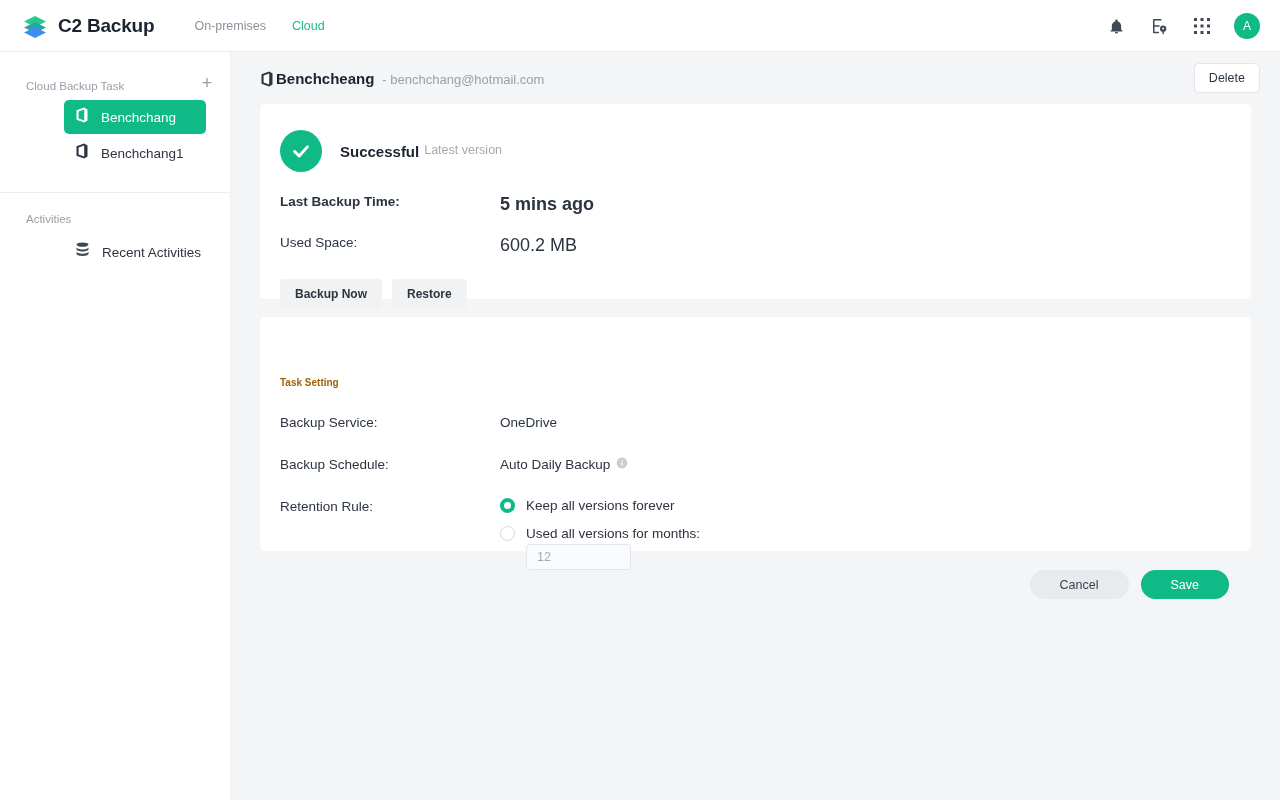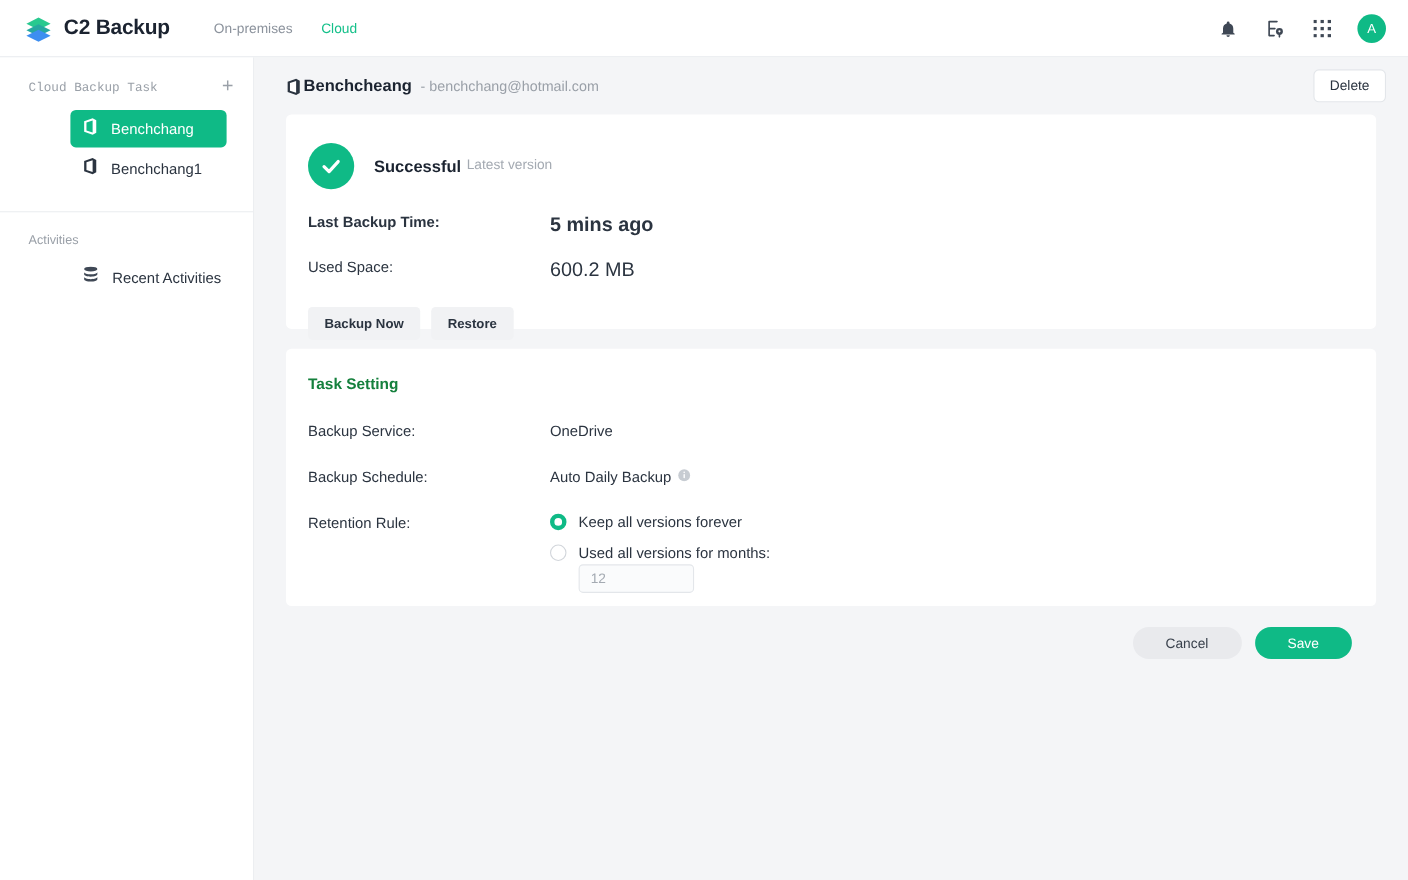--- a/index.html
+++ b/index.html
@@ -45,22 +45,22 @@
   .shell { display: flex; height: 748px; }
 
   
   .sidebar {
     width: 231px; min-width: 231px;
     background: #ffffff;
     border-right: 1px solid #eceef1;
     padding-top: 16px;
   }
   .side-head {
-    display: flex; align-items: center; justify-content: space-between;
-    padding: 0 14px 0 26px; height: 24px; font-family: Liberation Mono, monospace;
+    display: flex; align-items: flex-end; justify-content: space-between;
+    padding: 0 14px 0 26px; height: 24px;
   }
   .side-head-label { font-size: 11.5px; color: #9aa0a8; }
   .plus-btn {
     font-size: 18px; color: #9aa0a8; cursor: pointer; line-height: 1;
     width: 18px; text-align: center; font-weight: 300;
   }
   .side-list { margin-top: 8px; padding: 0 24px; margin-left: 40px; }
   .side-item {
     display: flex; align-items: center; gap: 12px;
     height: 34px; border-radius: 5px; padding-left: 11px;
@@ -112,21 +112,21 @@
   .kv-val { font-size: 18px; color: #2b3440; }
 
   .btn-row { display: flex; gap: 10px; margin-top: 23px; }
   .soft-btn {
     background: #f1f2f4; border: none; border-radius: 4px;
     font-size: 12px; color: #2b3440; font-weight: bold;
     padding: 8px 15px; cursor: pointer;
     font-family: "Liberation Sans", sans-serif;
   }
 
-  .setting-title { font-size: 14px; font-weight: bold; color: #15803d; }
+  .setting-title { font-size: 10px; font-weight: bold; color: #a16207; margin-top: 36px; }
   .srow { display: flex; margin-top: 26px; }
   .srow-key { width: 220px; font-size: 13.5px; color: #2b3440; padding-top: 1px; }
   .srow-val { font-size: 13.5px; color: #2b3440; display: flex; align-items: center; gap: 6px; }
 
   .radio-group { display: flex; flex-direction: column; gap: 13px; }
   .radio-line { display: flex; align-items: center; gap: 11px; cursor: pointer; }
   .radio {
     width: 15px; height: 15px; border-radius: 50%;
     border: 1.5px solid #d2d6db; background: #fff;
     display: flex; align-items: center; justify-content: center; flex: none;

